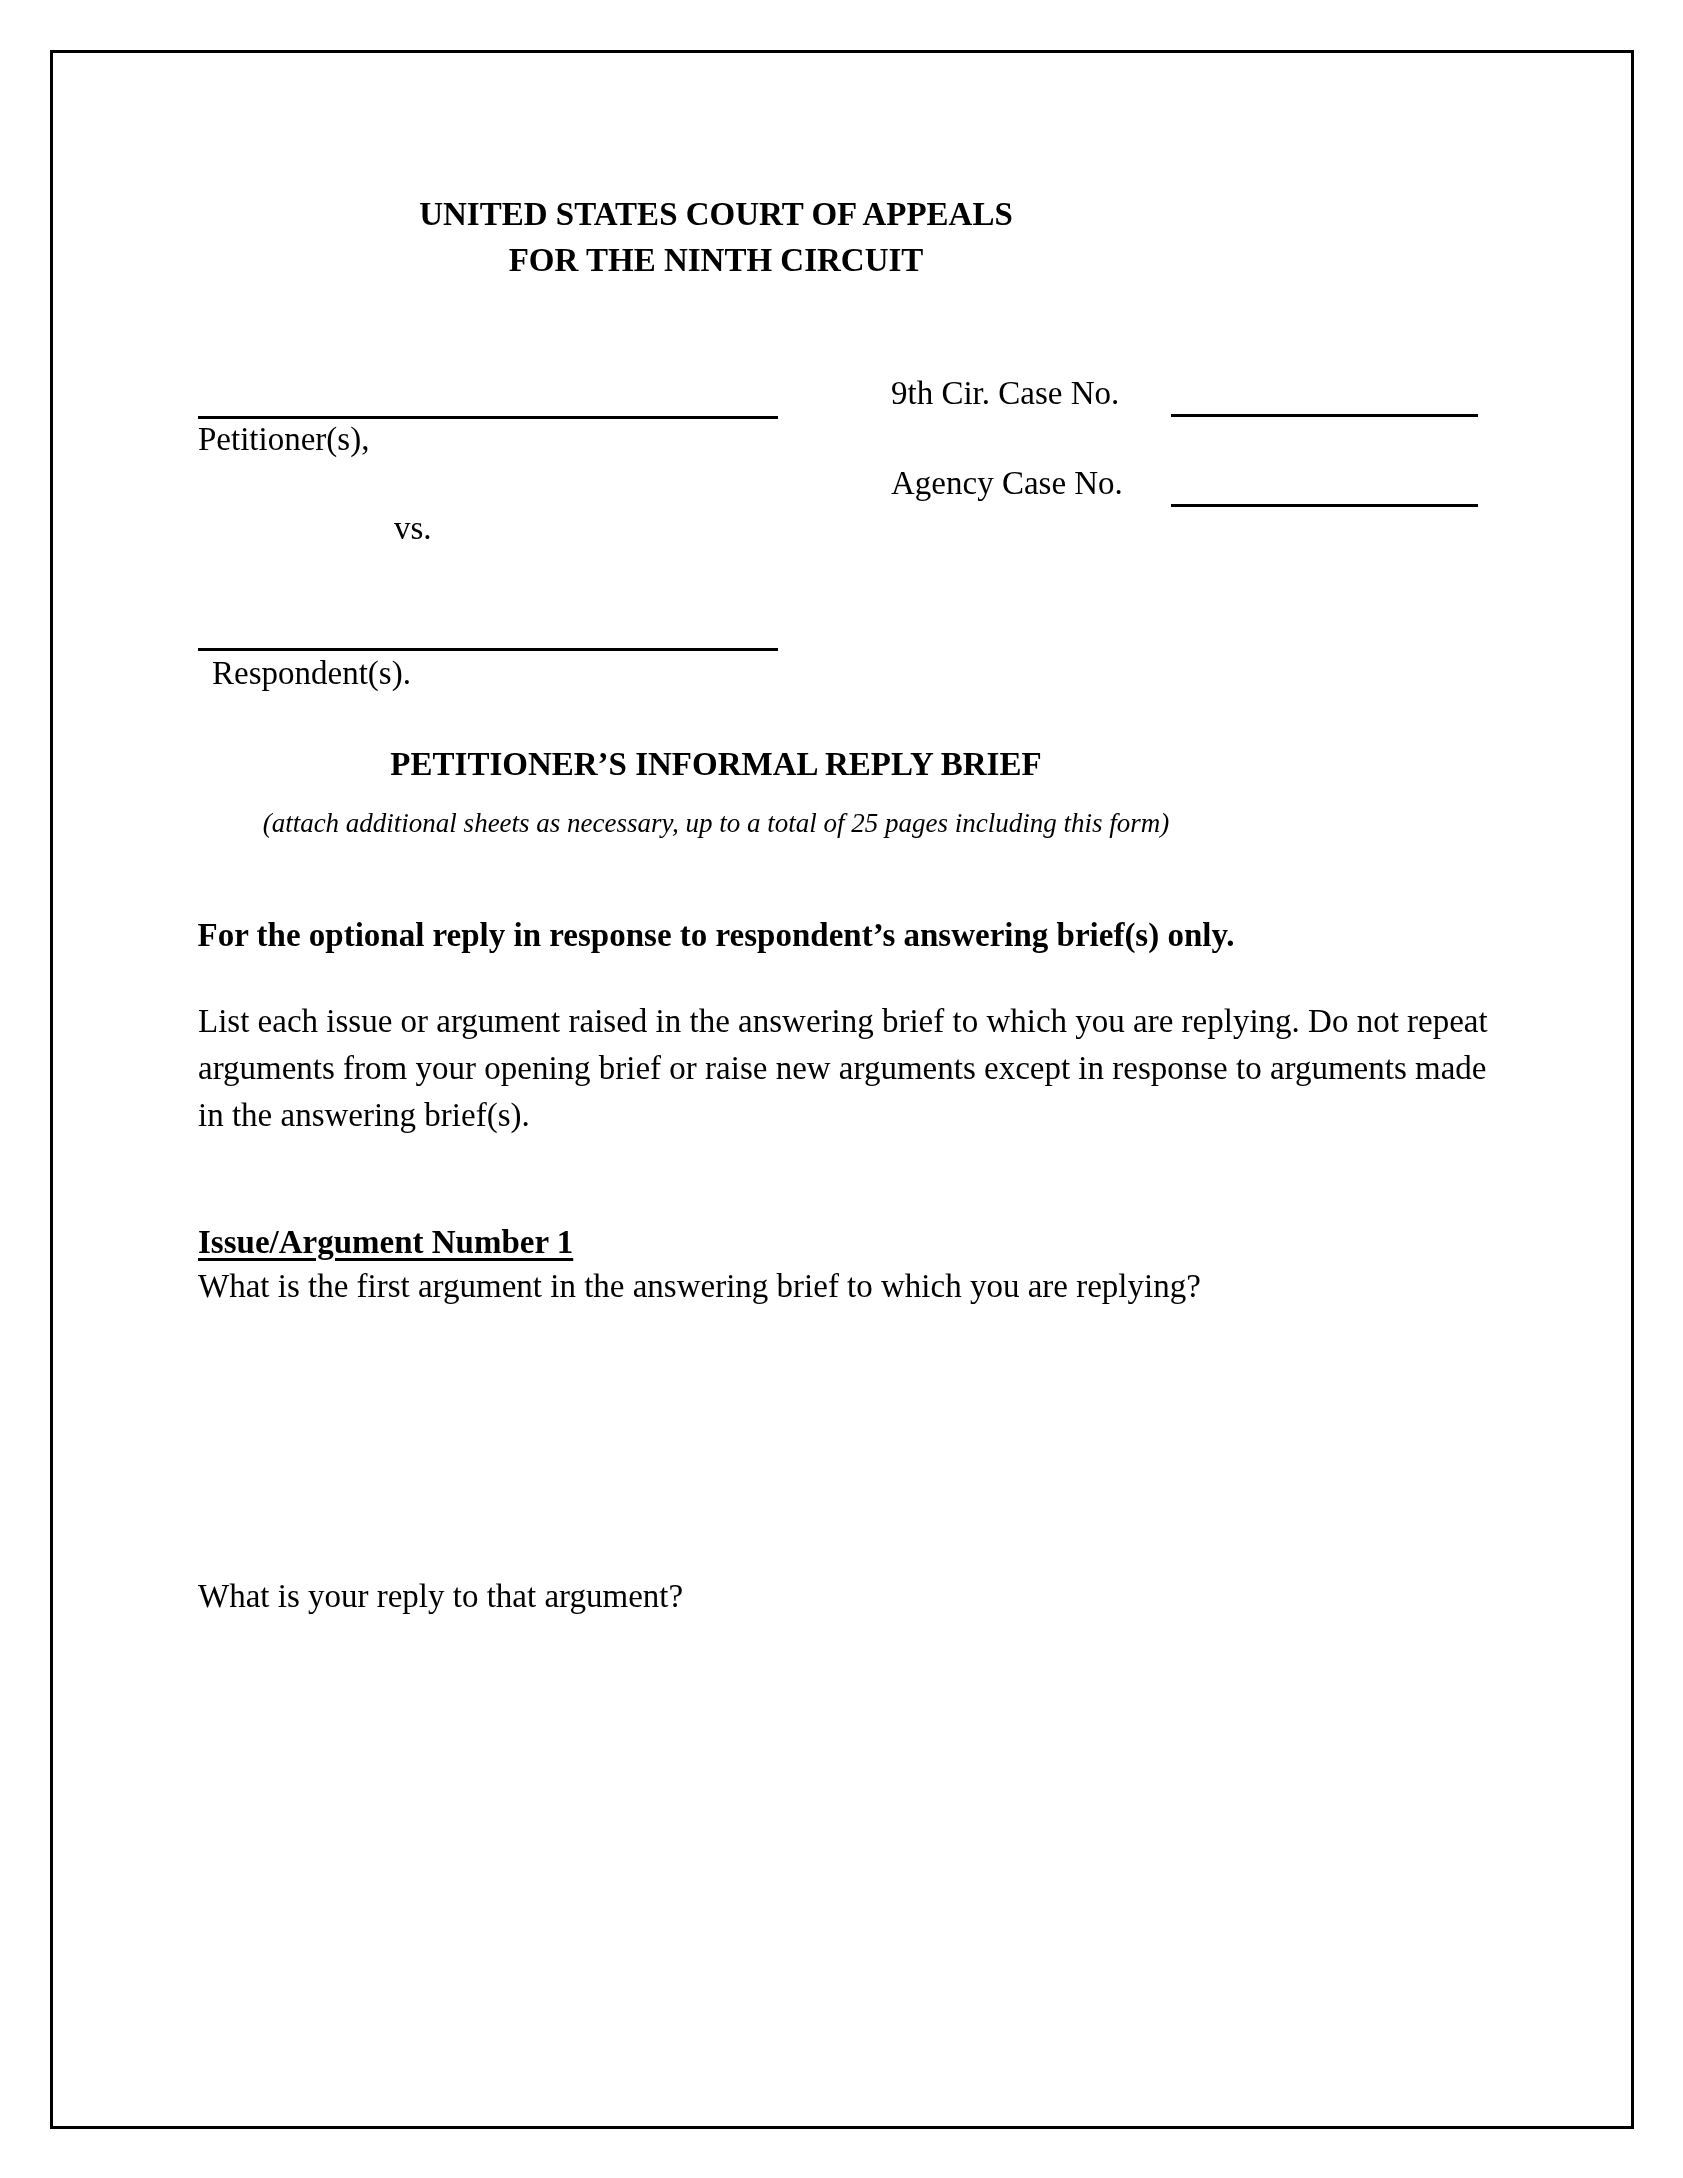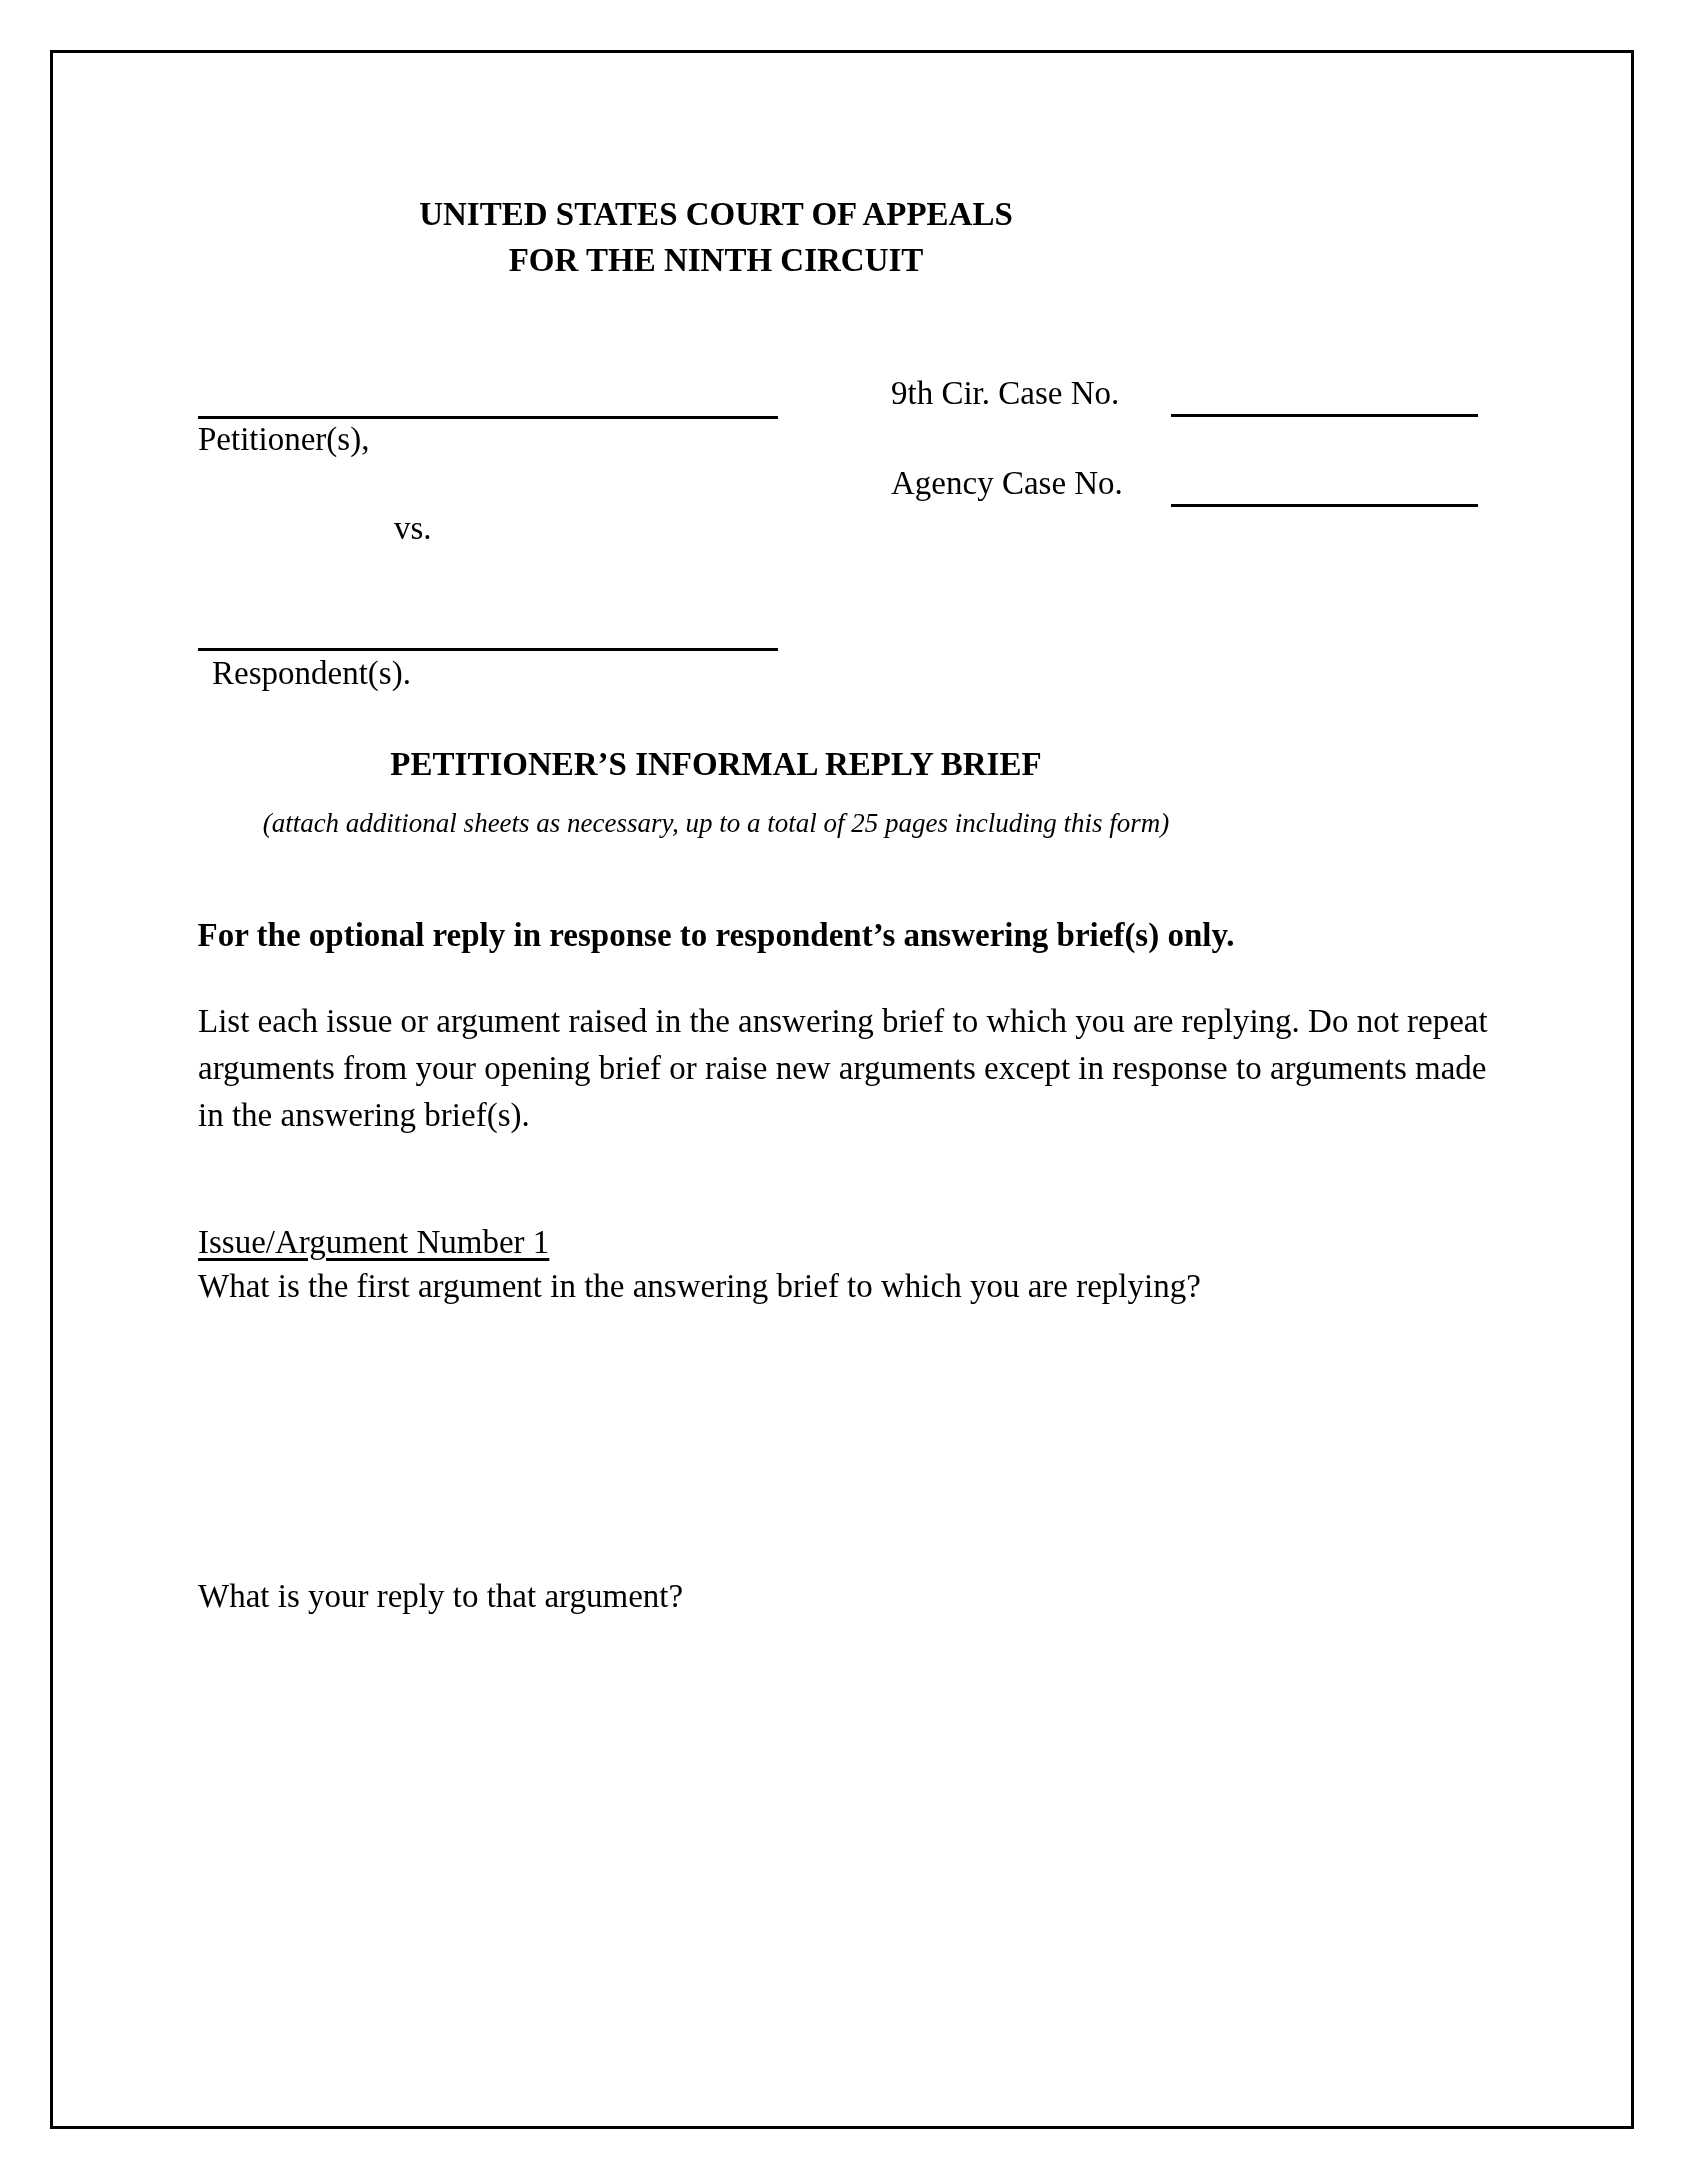--- a/index.html
+++ b/index.html
@@ -6,21 +6,21 @@
   body { width: 1683px; height: 2178px; position: relative; overflow: hidden;
          font-family: "Liberation Serif", "DejaVu Serif", serif; color: #000; }
   .frame { position: absolute; left: 50px; top: 50px; width: 1578px; height: 2073px;
            border: 3px solid #000; box-sizing: content-box; }
   .abs { position: absolute; white-space: nowrap; line-height: 1; }
   .center { left: 50px; width: 1332px; text-align: center; }
   .title { font-weight: bold; font-size: 33px; }
   .body { font-size: 33px; }
   .italic { font-style: italic; font-size: 27px; }
   .rule { position: absolute; height: 3px; background: #000; }
-  .issue-head { font-weight: normal; font-size: 33px; text-decoration: underline; text-decoration-thickness: 3px; text-underline-offset: 5px; }
+  .issue-head { font-weight: bold; font-size: 33px; text-decoration: underline; text-decoration-thickness: 3px; text-underline-offset: 5px; }
   .para { position: absolute; left: 198px; width: 1307px; font-size: 33px; line-height: 47px; white-space: normal; }
 </style>
 </head>
 <body>
 
 <div class="frame"></div>
 
 <div class="abs center title" style="top:198px;">UNITED STATES COURT OF APPEALS</div>
 <div class="abs center title" style="top:244px;">FOR THE NINTH CIRCUIT</div>
 

